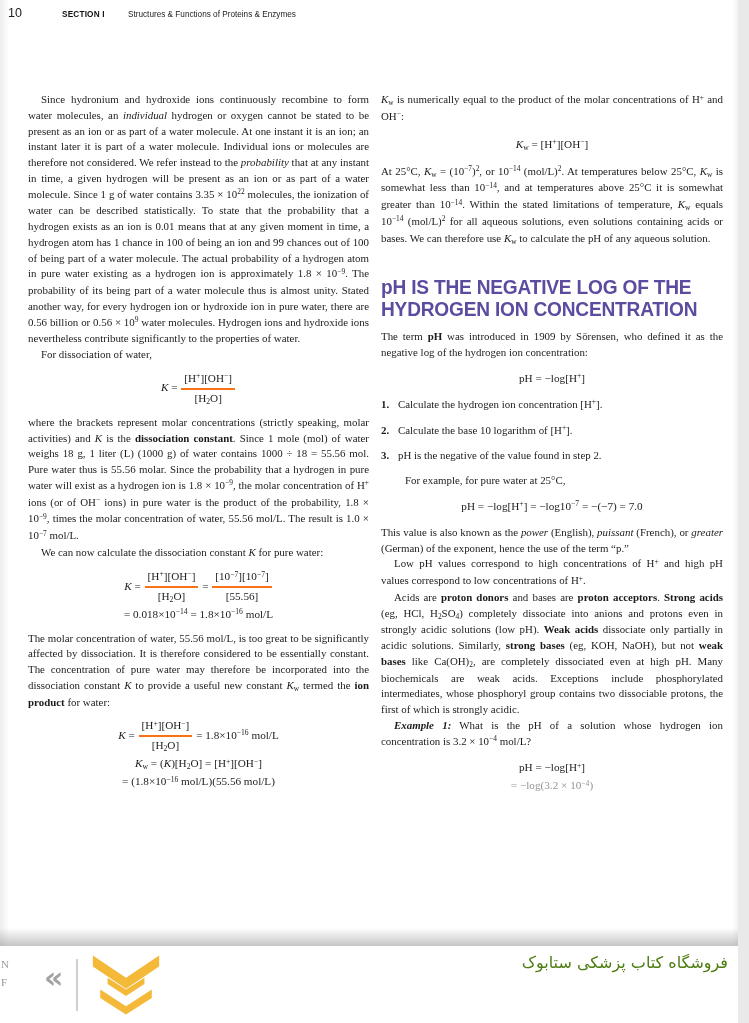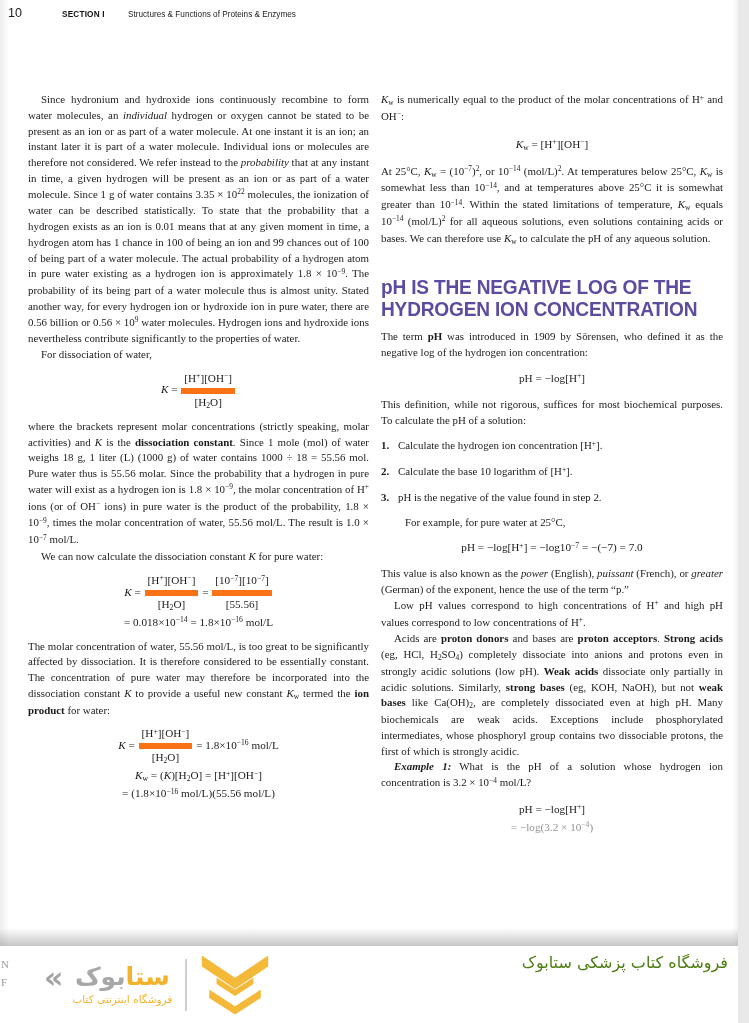--- a/index.html
+++ b/index.html
@@ -20,21 +20,21 @@
   
   .rt.i{font-style:italic;}
   .rt.b{font-weight:bold;}
   .rt.bi{font-weight:bold;font-style:italic;}
   .rt.sup{font-size:.68em;position:relative;top:-.45em;letter-spacing:0;}
   .rt.sub{font-size:.68em;position:relative;top:.28em;}
   
   .eq{margin:8px 0;text-align:center;font-size:11.2px;line-height:15px;}
   .eq .row{margin:2px 0;white-space:nowrap;}
   .frac{display:inline-block;vertical-align:middle;text-align:center;margin:0 1px;}
-  .frac .num{display:block;padding:0 3px 1px 3px;border-bottom:6px solid #f97316;}
+  .frac .num{display:block;padding:0 3px 1px 3px;border-bottom:2px solid #f97316;}
   .frac .den{display:block;padding:1px 3px 0 3px;}
   .eqfade{opacity:.5;}
   
   .sec-head{font-family:"Liberation Sans",sans-serif;font-weight:bold;color:#5C4B9E;
             font-size:19.5px;line-height:21.5px;letter-spacing:-.2px;margin:30px 0 9px 0;
             text-align:left;transform:scaleX(.98);transform-origin:left;}
   
   .oli{position:relative;padding-left:17px;margin:0 0 9px 0;}
   .oli .onum{position:absolute;left:0;top:0;font-weight:bold;}
   
@@ -117,21 +117,20 @@
     <p class="p"><span class="rt">At 25°C, </span><span class="rt i">K</span><span class="rt sub">w</span><span class="rt"> = (10</span><span class="rt sup">−7</span><span class="rt">)</span><span class="rt sup">2</span><span class="rt">, or 10</span><span class="rt sup">−14</span><span class="rt"> (mol/L)</span><span class="rt sup">2</span><span class="rt">. At temperatures below 25°C, </span><span class="rt i">K</span><span class="rt sub">w</span><span class="rt"> is somewhat less than 10</span><span class="rt sup">−14</span><span class="rt">, and at temperatures above 25°C it is somewhat greater than 10</span><span class="rt sup">−14</span><span class="rt">. Within the stated limitations of temperature, </span><span class="rt i">K</span><span class="rt sub">w</span><span class="rt"> equals 10</span><span class="rt sup">−14</span><span class="rt"> (mol/L)</span><span class="rt sup">2</span><span class="rt"> for all aqueous solutions, even solutions containing acids or bases. We can therefore use </span><span class="rt i">K</span><span class="rt sub">w</span><span class="rt"> to calculate the pH of any aqueous solution.</span></p>
 
     <h2 class="sec-head">pH IS THE NEGATIVE LOG OF THE HYDROGEN ION CONCENTRATION</h2>
 
     <p class="p"><span class="rt">The term </span><span class="rt b">pH</span><span class="rt"> was introduced in 1909 by Sörensen, who defined it as the negative log of the hydrogen ion concentration:</span></p>
 
     <div class="eq" style="margin:10px 0;">
       <div class="row"><span class="rt">pH = −log[H</span><span class="rt sup">+</span><span class="rt">]</span></div>
     </div>
 
-    <p class="p"><span class="rt">This definition, while not rigorous, suffices for most biochemical purposes. To calculate the pH of a solution:</span></p>
 
     <div style="margin-top:10px;">
       <div class="oli">
         <span class="onum">1.</span>
         <span><span class="rt">Calculate the hydrogen ion concentration [H</span><span class="rt sup">+</span><span class="rt">].</span></span>
       </div>
       <div class="oli">
         <span class="onum">2.</span>
         <span><span class="rt">Calculate the base 10 logarithm of [H</span><span class="rt sup">+</span><span class="rt">].</span></span>
       </div>
@@ -161,24 +160,20 @@
   <div class="edge-left"></div>
   <div class="edge-right"></div>
   <div class="scan-band"></div>
 
   <div class="footer">
     <span class="artifact" style="left:1px;top:12px;">N</span>
     <span class="artifact" style="left:1px;top:30px;">F</span>
 
     <div class="logo">
       <span class="guillemet">«</span>
-      <div class="wordmark-block">
-        <div class="wordmark" dir="rtl"><span class="wm-y">ستا</span><span class="wm-g">بوک</span></div>
-        <div class="tagline">فروشگاه اینترنتی کتاب</div>
-      </div>
       <div class="sep"></div>
       <svg class="emblem" width="70" height="62" viewBox="0 0 76 66">
         <polygon points="2,1 38,25 74,1 74,13 38,37 2,13" fill="#F5B93A"></polygon>
         <polygon points="18,25 38,38 58,25 58,32 38,45 18,32" fill="#F5B93A"></polygon>
         <polygon points="10,38 38,56 66,38 66,47 38,65 10,47" fill="#F5B93A"></polygon>
       </svg>
     </div>
 
     <div class="store">
       <div class="store-title">فروشگاه کتاب پزشکی ستابوک</div>

